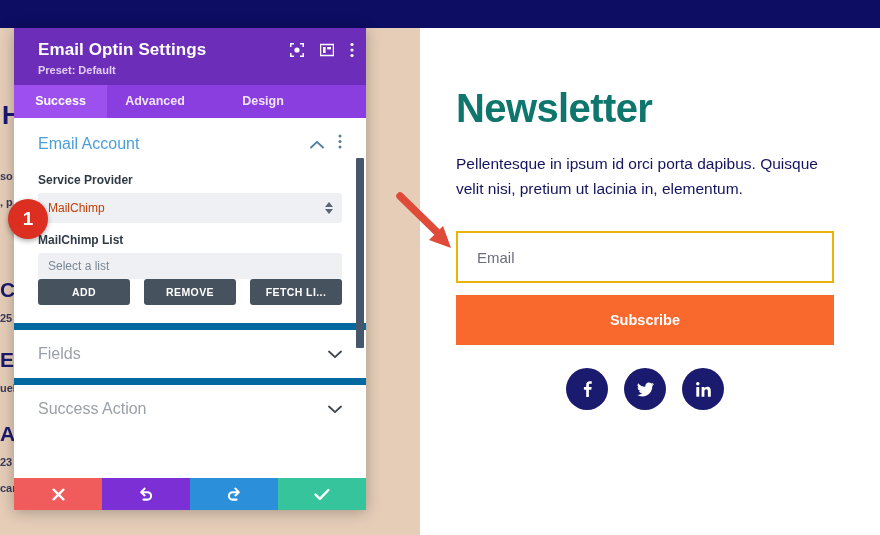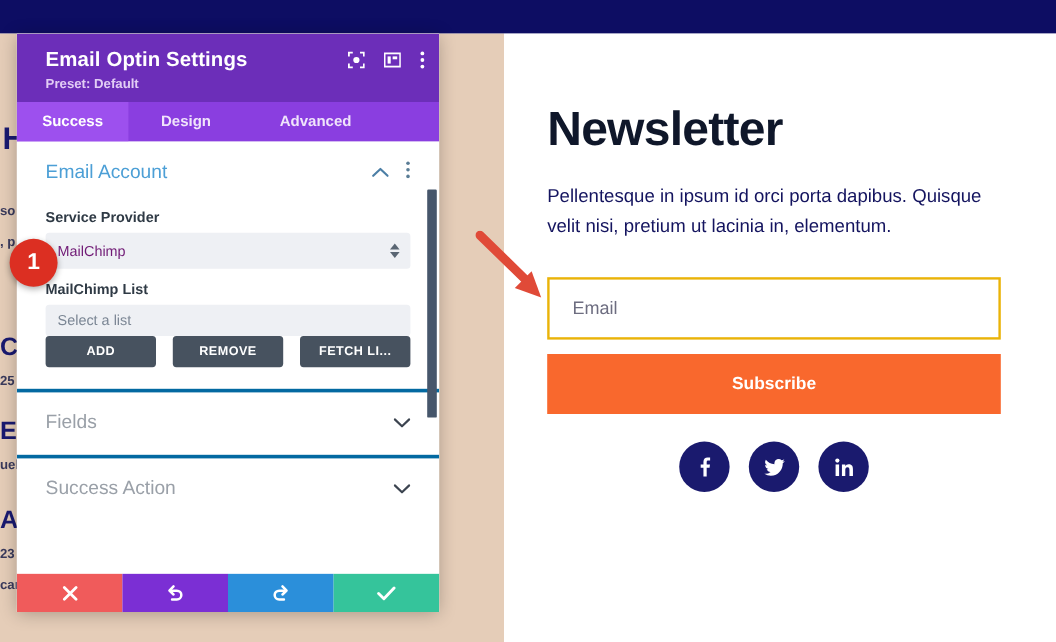--- a/index.html
+++ b/index.html
@@ -127,21 +127,21 @@
     margin: 10px 0 6px;
   }
   .select-box {
     position: relative;
     background: #eef0f4;
     border-radius: 3px;
     height: 30px;
     display: flex; align-items: center;
     padding: 0 24px 0 10px;
     font-size: 12px;
-    color: #701a75;
+    color: #c2410c;
     cursor: pointer;
   }
   .stepper {
     position: absolute; right: 9px; top: 50%;
     transform: translateY(-50%);
     display: flex; flex-direction: column; gap: 2px;
   }
   .stepper i {
     width: 0; height: 0;
     border-left: 4px solid transparent;
@@ -176,21 +176,21 @@
     font-size: 10.5px;
     font-weight: 700;
     letter-spacing: .4px;
     font-family: "Liberation Sans", sans-serif;
     cursor: pointer;
     white-space: nowrap;
     overflow: hidden;
   }
 
   .collapsed-row {
-    border-top: 3px solid #0369a1;
+    border-top: 7px solid #0369a1;
     padding: 0 24px;
     height: 55px;
     display: flex; align-items: center;
     cursor: pointer;
   }
   .collapsed-row .label {
     flex: 1 1 auto;
     font-size: 16px;
     color: #9aa0a8;
   }
@@ -229,21 +229,21 @@
 
   
   .newsletter {
     position: absolute;
     left: 456px; top: 86px;
     width: 378px;
   }
   .nl-title {
     font-size: 40px;
     font-weight: 700;
-    color: #0f172a;
+    color: #0f766e;
     letter-spacing: -.6px;
     line-height: 1.1;
   }
   .nl-desc {
     margin-top: 21px;
     font-size: 15.5px;
     line-height: 1.62;
     color: #14145f;
   }
   .nl-input {
@@ -334,22 +334,22 @@
             <circle cx="2" cy="2.5" r="1.6" fill="#fff"></circle>
             <circle cx="2" cy="8" r="1.6" fill="#fff"></circle>
             <circle cx="2" cy="13.5" r="1.6" fill="#fff"></circle>
           </svg>
         </span>
       </div>
     </div>
 
     <div class="tabs">
       <div class="tab">Success</div>
+      <div class="tab">Advanced</div>
       <div class="tab">Design</div>
-      <div class="tab">Advanced</div>
     </div>
 
     <div class="modal-body">
       <div class="scroll-track"></div>
 
       <div class="section">
         <div class="section-head">
           <div class="section-title">Email Account</div>
           <span class="chev">
             <svg width="14" height="9" viewBox="0 0 14 9">

